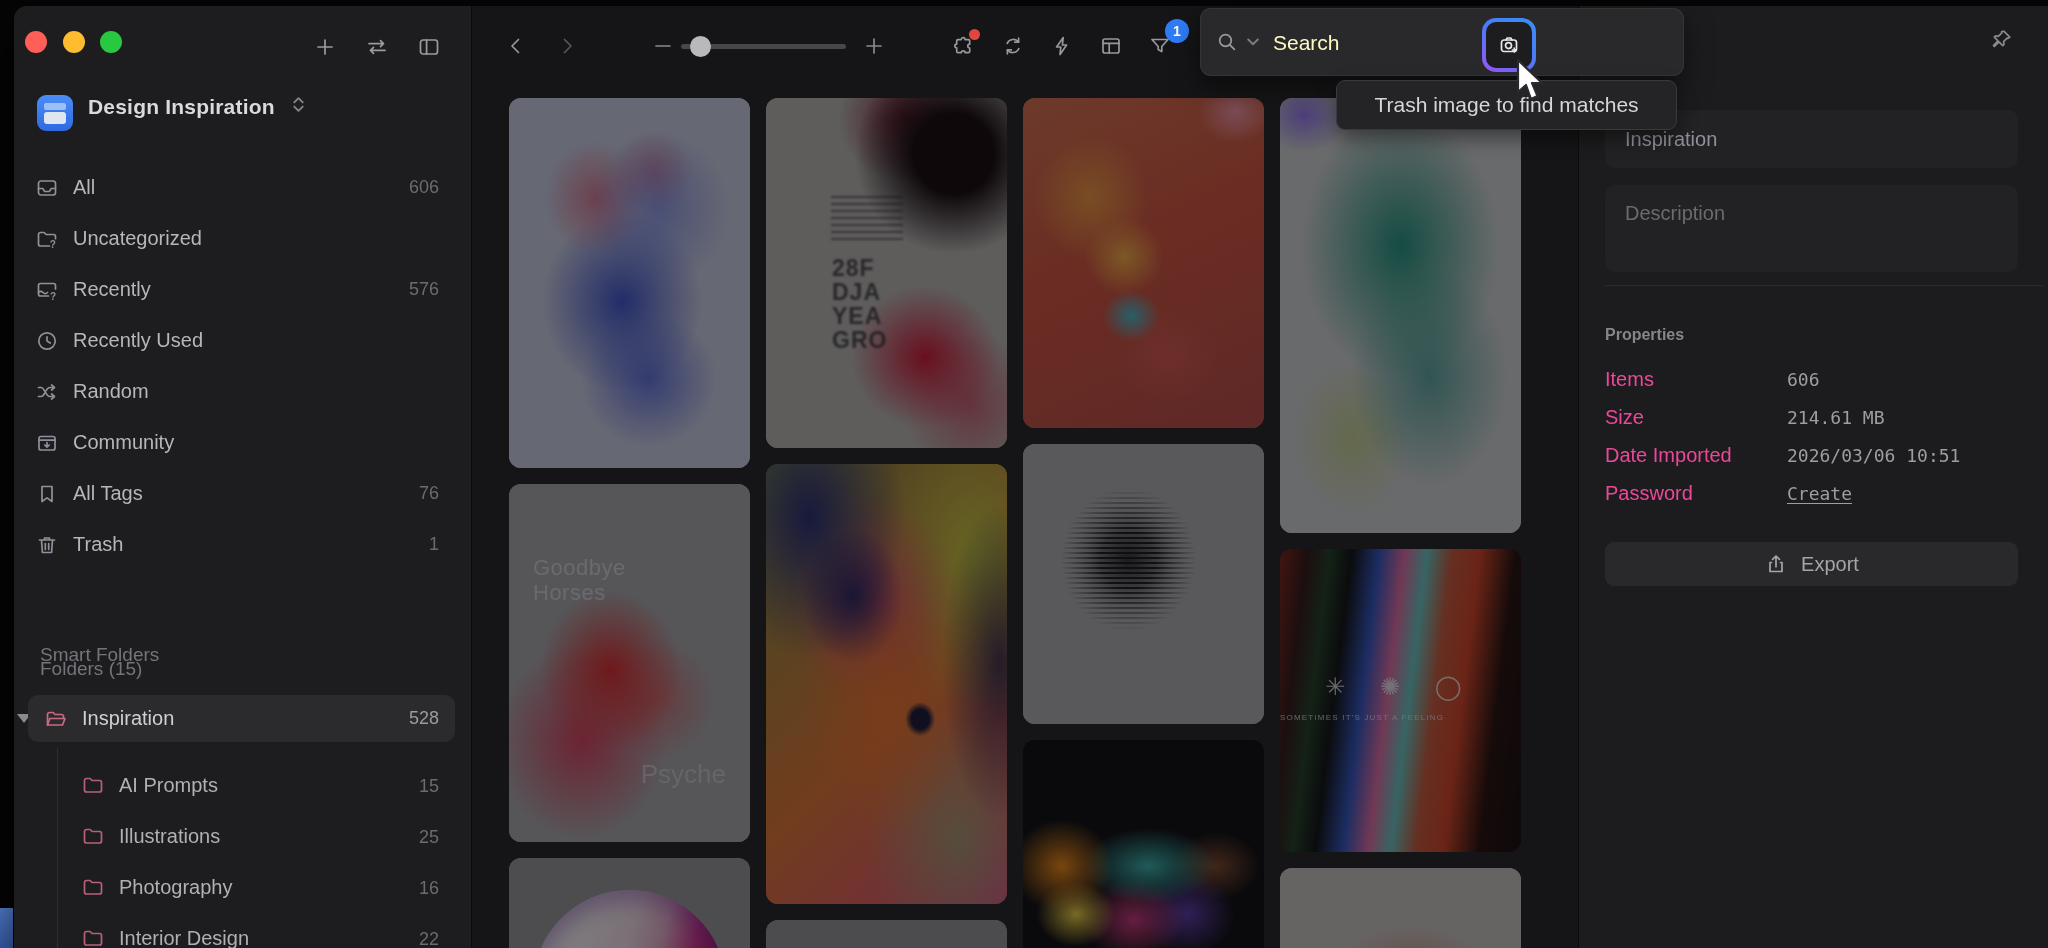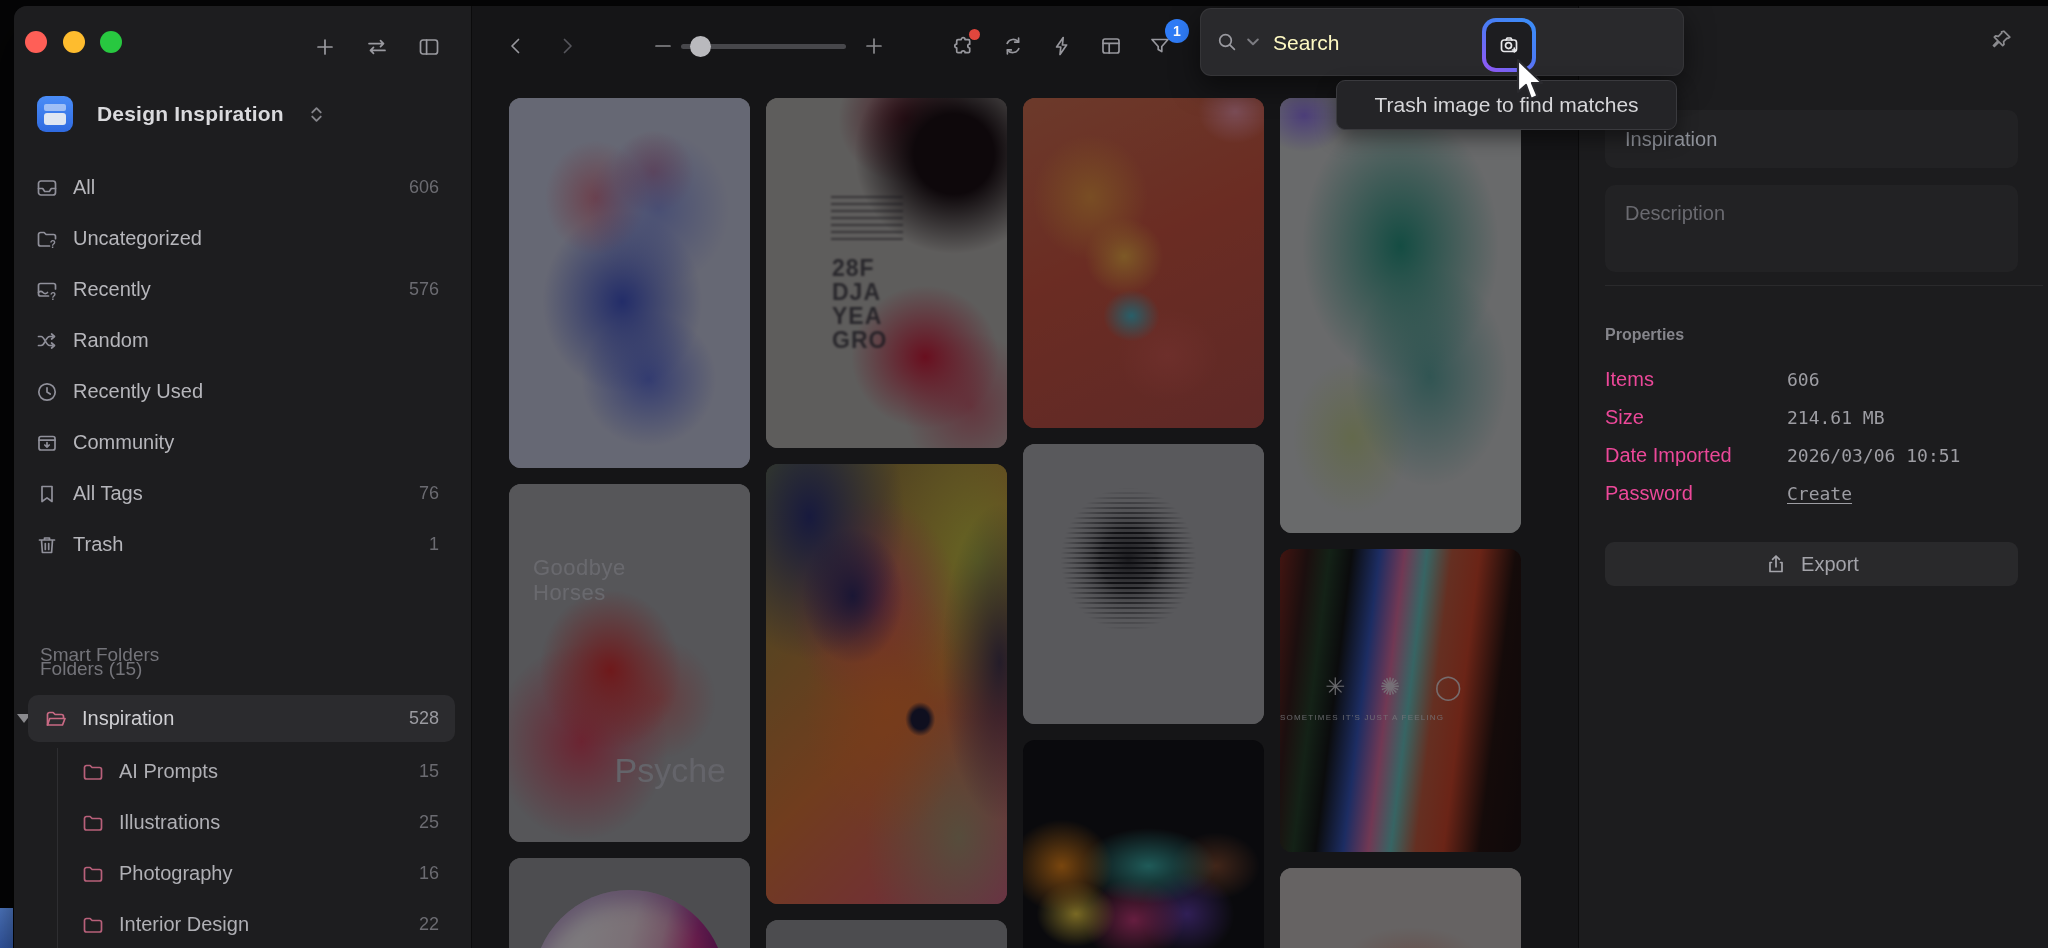--- a/index.html
+++ b/index.html
@@ -15,21 +15,21 @@
   
   .sidebar { position:absolute; left:0; top:0; bottom:0; width:458px;
     background:#1d1d1f; border-right:1px solid #0b0b0c; }
   .traffic { position:absolute; top:25px; width:22px; height:22px; border-radius:50%; }
   .tl-close{ left:11px; background:#ff5f57; }
   .tl-min  { left:49px; background:#febc2e; }
   .tl-zoom { left:86px; background:#28c840; }
   .wc-actions { position:absolute; top:29px; right:30px; display:flex; gap:28px; color:#9a9aa0; }
   .wc-actions .ic { cursor:default; }
   .library-row { position:absolute; left:23px; top:89px; right:20px; height:38px;
-    display:flex; align-items:center; gap:24px; }
+    display:flex; align-items:flex-start; gap:15px; }
   .app-icon { width:36px; height:36px; border-radius:9px; flex:0 0 36px;
     background:linear-gradient(180deg,#4a8df8,#2f6ae0); position:relative; }
   .app-icon::before { content:""; position:absolute; left:7px; top:8px; right:7px; height:7px;
     border-radius:2px; background:rgba(235,240,250,.55); }
   .app-icon::after { content:""; position:absolute; left:7px; bottom:7px; right:7px; height:12px;
     border-radius:3px; background:#dfe6f2; }
   .library-title { font-size:21px; font-weight:600; color:#dadadd; letter-spacing:.2px; }
   .updown { color:#85858b; margin-left:2px; }
 
   .nav-list { position:absolute; left:14px; right:16px; top:156px; }
@@ -46,21 +46,21 @@
     border-left:7px solid transparent; border-right:7px solid transparent;
     border-top:9px solid #8a8a8e; }
   .folder-root { position:absolute; left:14px; right:0; top:0; height:47px;
     background:#2b2b2e; border-radius:10px; display:flex; align-items:center;
     padding:0 16px; color:#c96a84; }
   .folder-root .lbl { margin-left:14px; font-size:20px; color:#d0d0d4; }
   .folder-root .cnt { margin-left:auto; font-size:18px; color:#9b9ba1; }
 
   .indent-guide { position:absolute; left:43px; top:742px; bottom:0; width:1px; background:#2e2e31; }
   .folder-children { position:absolute; left:14px; right:16px; top:740px; }
-  .child-row { height:51px; display:flex; align-items:center; padding:0 16px 0 53px; color:#b8607a; }
+  .child-row { height:51px; display:flex; align-items:flex-end; padding:0 16px 0 53px; color:#b8607a; }
   .child-row .lbl { margin-left:14px; font-size:20px; color:#b0b0b5; }
   .child-row .cnt { margin-left:auto; font-size:18px; color:#6b6b71; }
 
   
   .main { position:absolute; left:459px; top:0; bottom:0; width:1105px; background:#151517; }
   .tb { position:absolute; color:#97979d; }
   .tb-back { left:31px; top:28px; }
   .tb-fwd  { left:82px; top:28px; color:#55555b; }
   .tb-minus{ left:178px; top:28px; color:#8a8a8e; }
   .tb-plus { left:389px; top:28px; color:#8a8a8e; }
@@ -90,21 +90,21 @@
     radial-gradient(46% 34% at 47% 55%, #3c50c4, transparent 72%),
     radial-gradient(40% 26% at 58% 76%, rgba(70,90,210,.8), transparent 70%),
     #c3c6da; }
   .c12 { background:
     radial-gradient(42% 32% at 42% 52%, #d42828, transparent 70%),
     radial-gradient(50% 38% at 30% 72%, rgba(220,30,60,.75), transparent 72%),
     radial-gradient(34% 24% at 62% 60%, rgba(225,60,60,.5), transparent 70%),
     #a2a2a4; }
   .gh-title { left:24px; top:72px; font-size:22px; line-height:1.12; color:#c9c9cf;
     font-weight:500; letter-spacing:.5px; }
-  .gh-credit { right:24px; bottom:52px; font-size:34px; color:#bfbfc6; font-weight:500; }
+  .gh-credit { right:24px; bottom:52px; font-size:26px; color:#bfbfc6; font-weight:500; }
   .c13 { background:#909093; }
   .c13::before { content:""; position:absolute; left:10%; top:16%; width:80%; height:0;
     padding-top:80%; border-radius:50%;
     background:linear-gradient(105deg,#f0e9ec 25%,#ecd6de 45%,#e0a8c2 58%,#cc3388 72%,#951668 85%,#6a0f50);
     box-shadow:inset 0 12px 20px rgba(90,20,140,.35); }
   .c21 { background:
     radial-gradient(55% 38% at 78% 16%, #120608 30%, transparent 75%),
     radial-gradient(40% 26% at 58% 6%, rgba(120,10,30,.85), transparent 70%),
     radial-gradient(45% 30% at 66% 74%, #c81430, transparent 68%),
     radial-gradient(40% 30% at 85% 88%, rgba(200,20,50,.5), transparent 70%),
@@ -274,36 +274,36 @@
                 <path d="M3.5 14.5c1.5-1.6 3-1.6 4.5 0s3 1.6 4.5 0"></path>
                 <text x="15" y="21.5" font-size="10" stroke="none" fill="currentColor" font-weight="600">?</text>
               </svg>
             </span>
             <span class="lbl">Recently</span>
             <span class="cnt">576</span>
           </div>
           <div class="nav-row">
             <span class="ic">
               <svg viewBox="0 0 24 24" width="24" height="24" fill="none" stroke="currentColor" stroke-width="1.7" stroke-linecap="round" stroke-linejoin="round">
+                <circle cx="12" cy="12" r="8.2"></circle>
+                <path d="M12 7.8V12l3.2 2"></path>
+              </svg>
+            </span>
+            <span class="lbl">Recently Used</span>
+            <span class="cnt"></span>
+          </div>
+          <div class="nav-row">
+            <span class="ic">
+              <svg viewBox="0 0 24 24" width="24" height="24" fill="none" stroke="currentColor" stroke-width="1.7" stroke-linecap="round" stroke-linejoin="round">
                 <path d="M3.5 7.5h2.6c3.6 0 4.6 9 8.6 9h3.2"></path>
                 <path d="M3.5 16.5h2.6c1.6 0 2.7-1.7 3.6-3.4M10.9 10.9c1-1.8 2.1-3.4 3.8-3.4h3.2"></path>
                 <path d="M16.6 5l2.9 2.5-2.9 2.5M16.6 14l2.9 2.5-2.9 2.5"></path>
               </svg>
             </span>
             <span class="lbl">Random</span>
-            <span class="cnt"></span>
-          </div>
-          <div class="nav-row">
-            <span class="ic">
-              <svg viewBox="0 0 24 24" width="24" height="24" fill="none" stroke="currentColor" stroke-width="1.7" stroke-linecap="round" stroke-linejoin="round">
-                <circle cx="12" cy="12" r="8.2"></circle>
-                <path d="M12 7.8V12l3.2 2"></path>
-              </svg>
-            </span>
-            <span class="lbl">Recently Used</span>
             <span class="cnt"></span>
           </div>
           <div class="nav-row">
             <span class="ic">
               <svg viewBox="0 0 24 24" width="24" height="24" fill="none" stroke="currentColor" stroke-width="1.7" stroke-linecap="round" stroke-linejoin="round">
                 <rect x="4" y="5.5" width="16" height="13.5" rx="2"></rect>
                 <path d="M4 9.2h16"></path>
                 <path d="M12 11.5v4.6M9.8 14l2.2 2.2L14.2 14"></path>
               </svg>
             </span>

